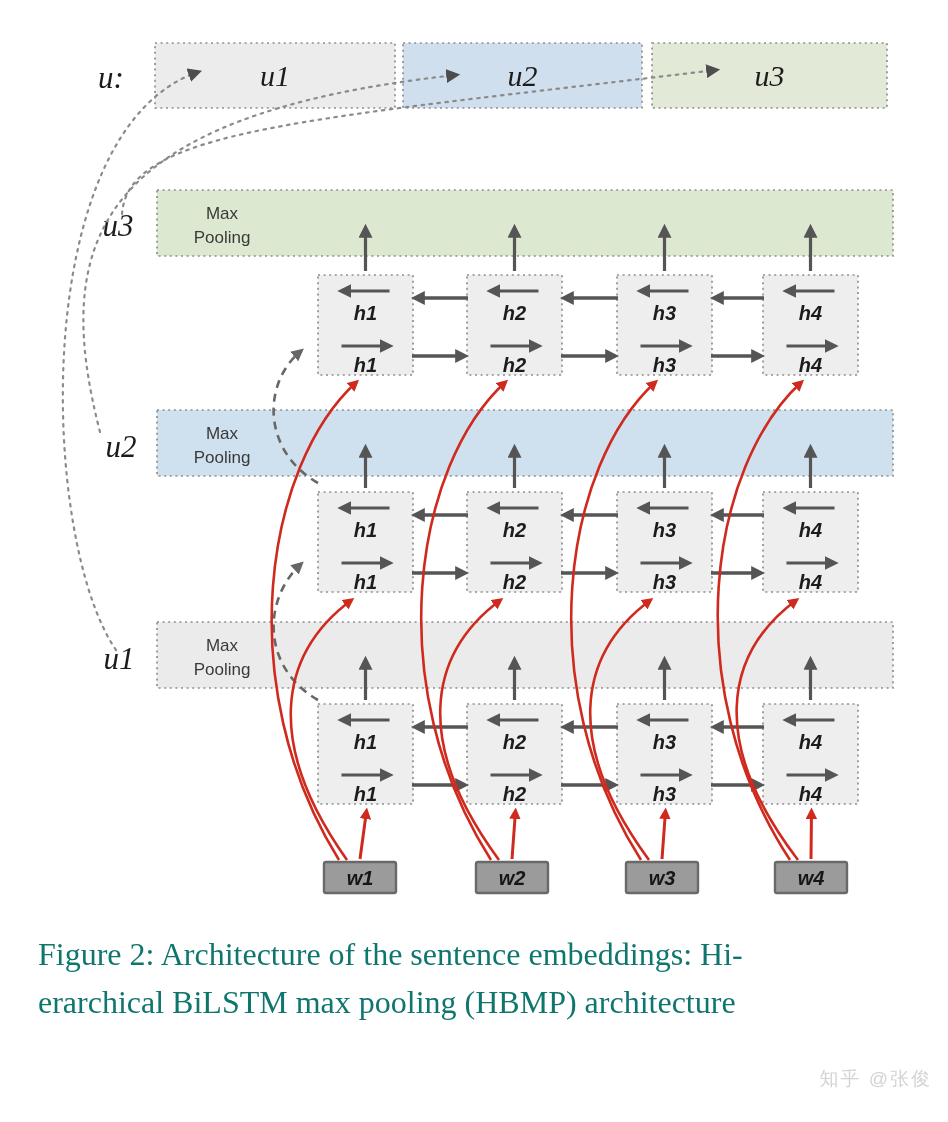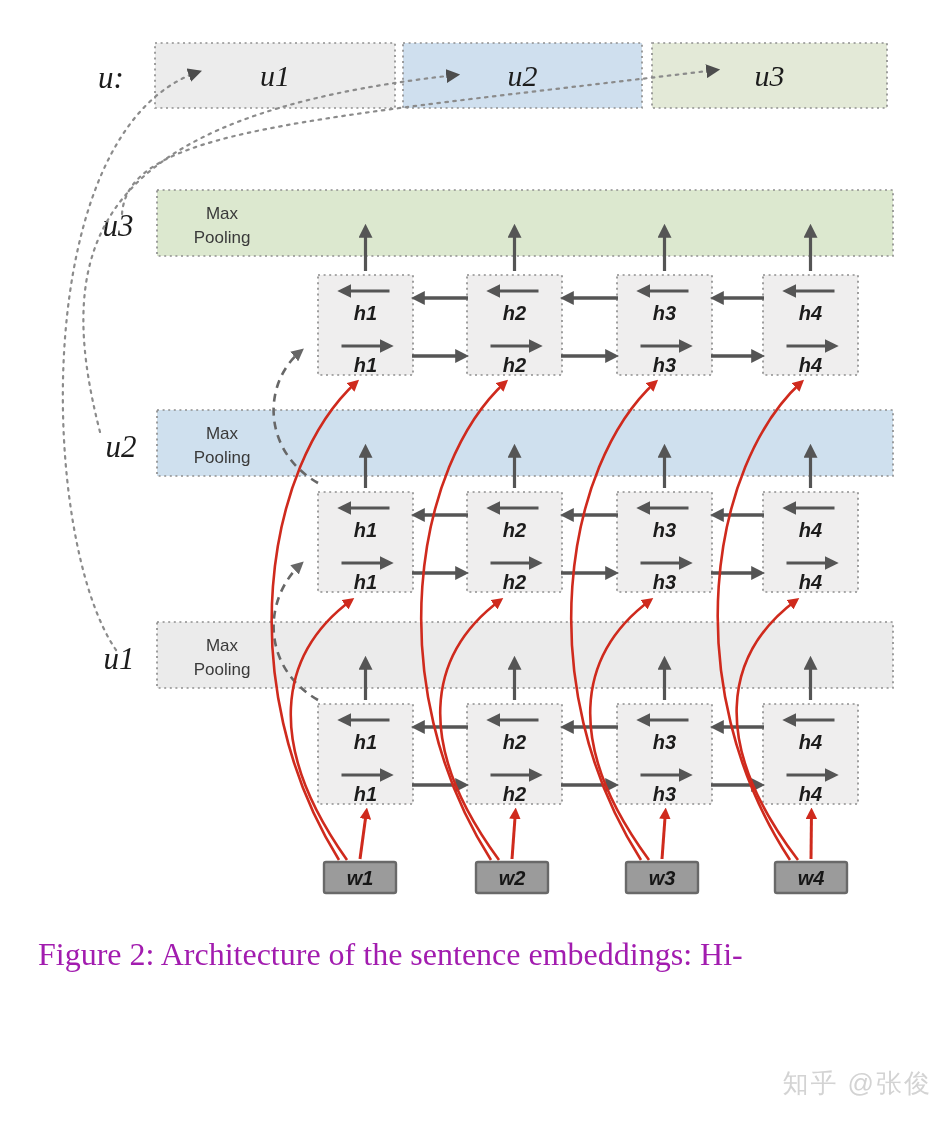--- a/index.html
+++ b/index.html
@@ -5,24 +5,24 @@
   html,body{margin:0;padding:0;background:#fff;}
   .page{position:relative;width:948px;height:1122px;background:#ffffff;overflow:hidden;
         font-family:"Liberation Sans",sans-serif;}
   svg{position:absolute;left:0;top:0;}
   text.pool{font-family:"Liberation Sans",sans-serif;font-size:17px;fill:#3a3a3a;text-anchor:middle;}
   text.ulabel{font-family:"Liberation Serif",serif;font-style:italic;font-size:31px;fill:#1c1c1c;text-anchor:middle;}
   text.ubox{font-family:"Liberation Serif",serif;font-style:italic;font-size:30px;fill:#1c1c1c;text-anchor:middle;}
   text.hlabel{font-family:"Liberation Sans",sans-serif;font-style:italic;font-weight:700;font-size:20px;fill:#1c1c1c;text-anchor:middle;}
   text.wlabel{font-family:"Liberation Sans",sans-serif;font-style:italic;font-weight:700;font-size:20px;fill:#161616;text-anchor:middle;}
   .caption{position:absolute;left:38px;top:930px;width:880px;
-           font-family:"Liberation Serif",serif;font-size:32px;line-height:48px;color:#a21caf;}
+           font-family:"Liberation Serif",serif;font-size:32px;line-height:48px;color:#0f766e;}
   .caption .math{font-style:italic;}
   .watermark{position:absolute;top:1066px;right:16px;
-             font-family:"Liberation Sans",sans-serif;font-size:26px;color:#d3d3d3;letter-spacing:2px;}
+             font-family:"Liberation Sans",sans-serif;font-size:19px;color:#d3d3d3;letter-spacing:2px;}
 </style>
 </head>
 <body>
 
 <div class="page">
 
   <svg width="948" height="915" viewBox="0 0 948 915">
     <defs>
       <marker id="mDark" viewBox="0 0 10 10" refX="7" refY="5" markerWidth="14" markerHeight="14" orient="auto-start-reverse" markerUnits="userSpaceOnUse">
         <path d="M0 0 L10 5 L0 10 z" fill="#555555"></path>
@@ -170,17 +170,17 @@
         <text x="512" y="885" class="wlabel">w2</text>
         <rect x="626" y="862" width="72" height="31" rx="2" fill="#9b9b9b" stroke="#696969" stroke-width="2.4"></rect>
         <text x="662" y="885" class="wlabel">w3</text>
         <rect x="775" y="862" width="72" height="31" rx="2" fill="#9b9b9b" stroke="#696969" stroke-width="2.4"></rect>
         <text x="811" y="885" class="wlabel">w4</text>
       </g>
   </svg>
 
   <div class="caption">
     <span>Figure 2: Architecture of the sentence embeddings: Hi-</span><br>
-    <br>
+    <span>erarchical BiLSTM max pooling (HBMP) architecture</span><br>
   </div>
 
   <div class="watermark">知乎 @张俊</div>
 </div>
 
 </body></html>

